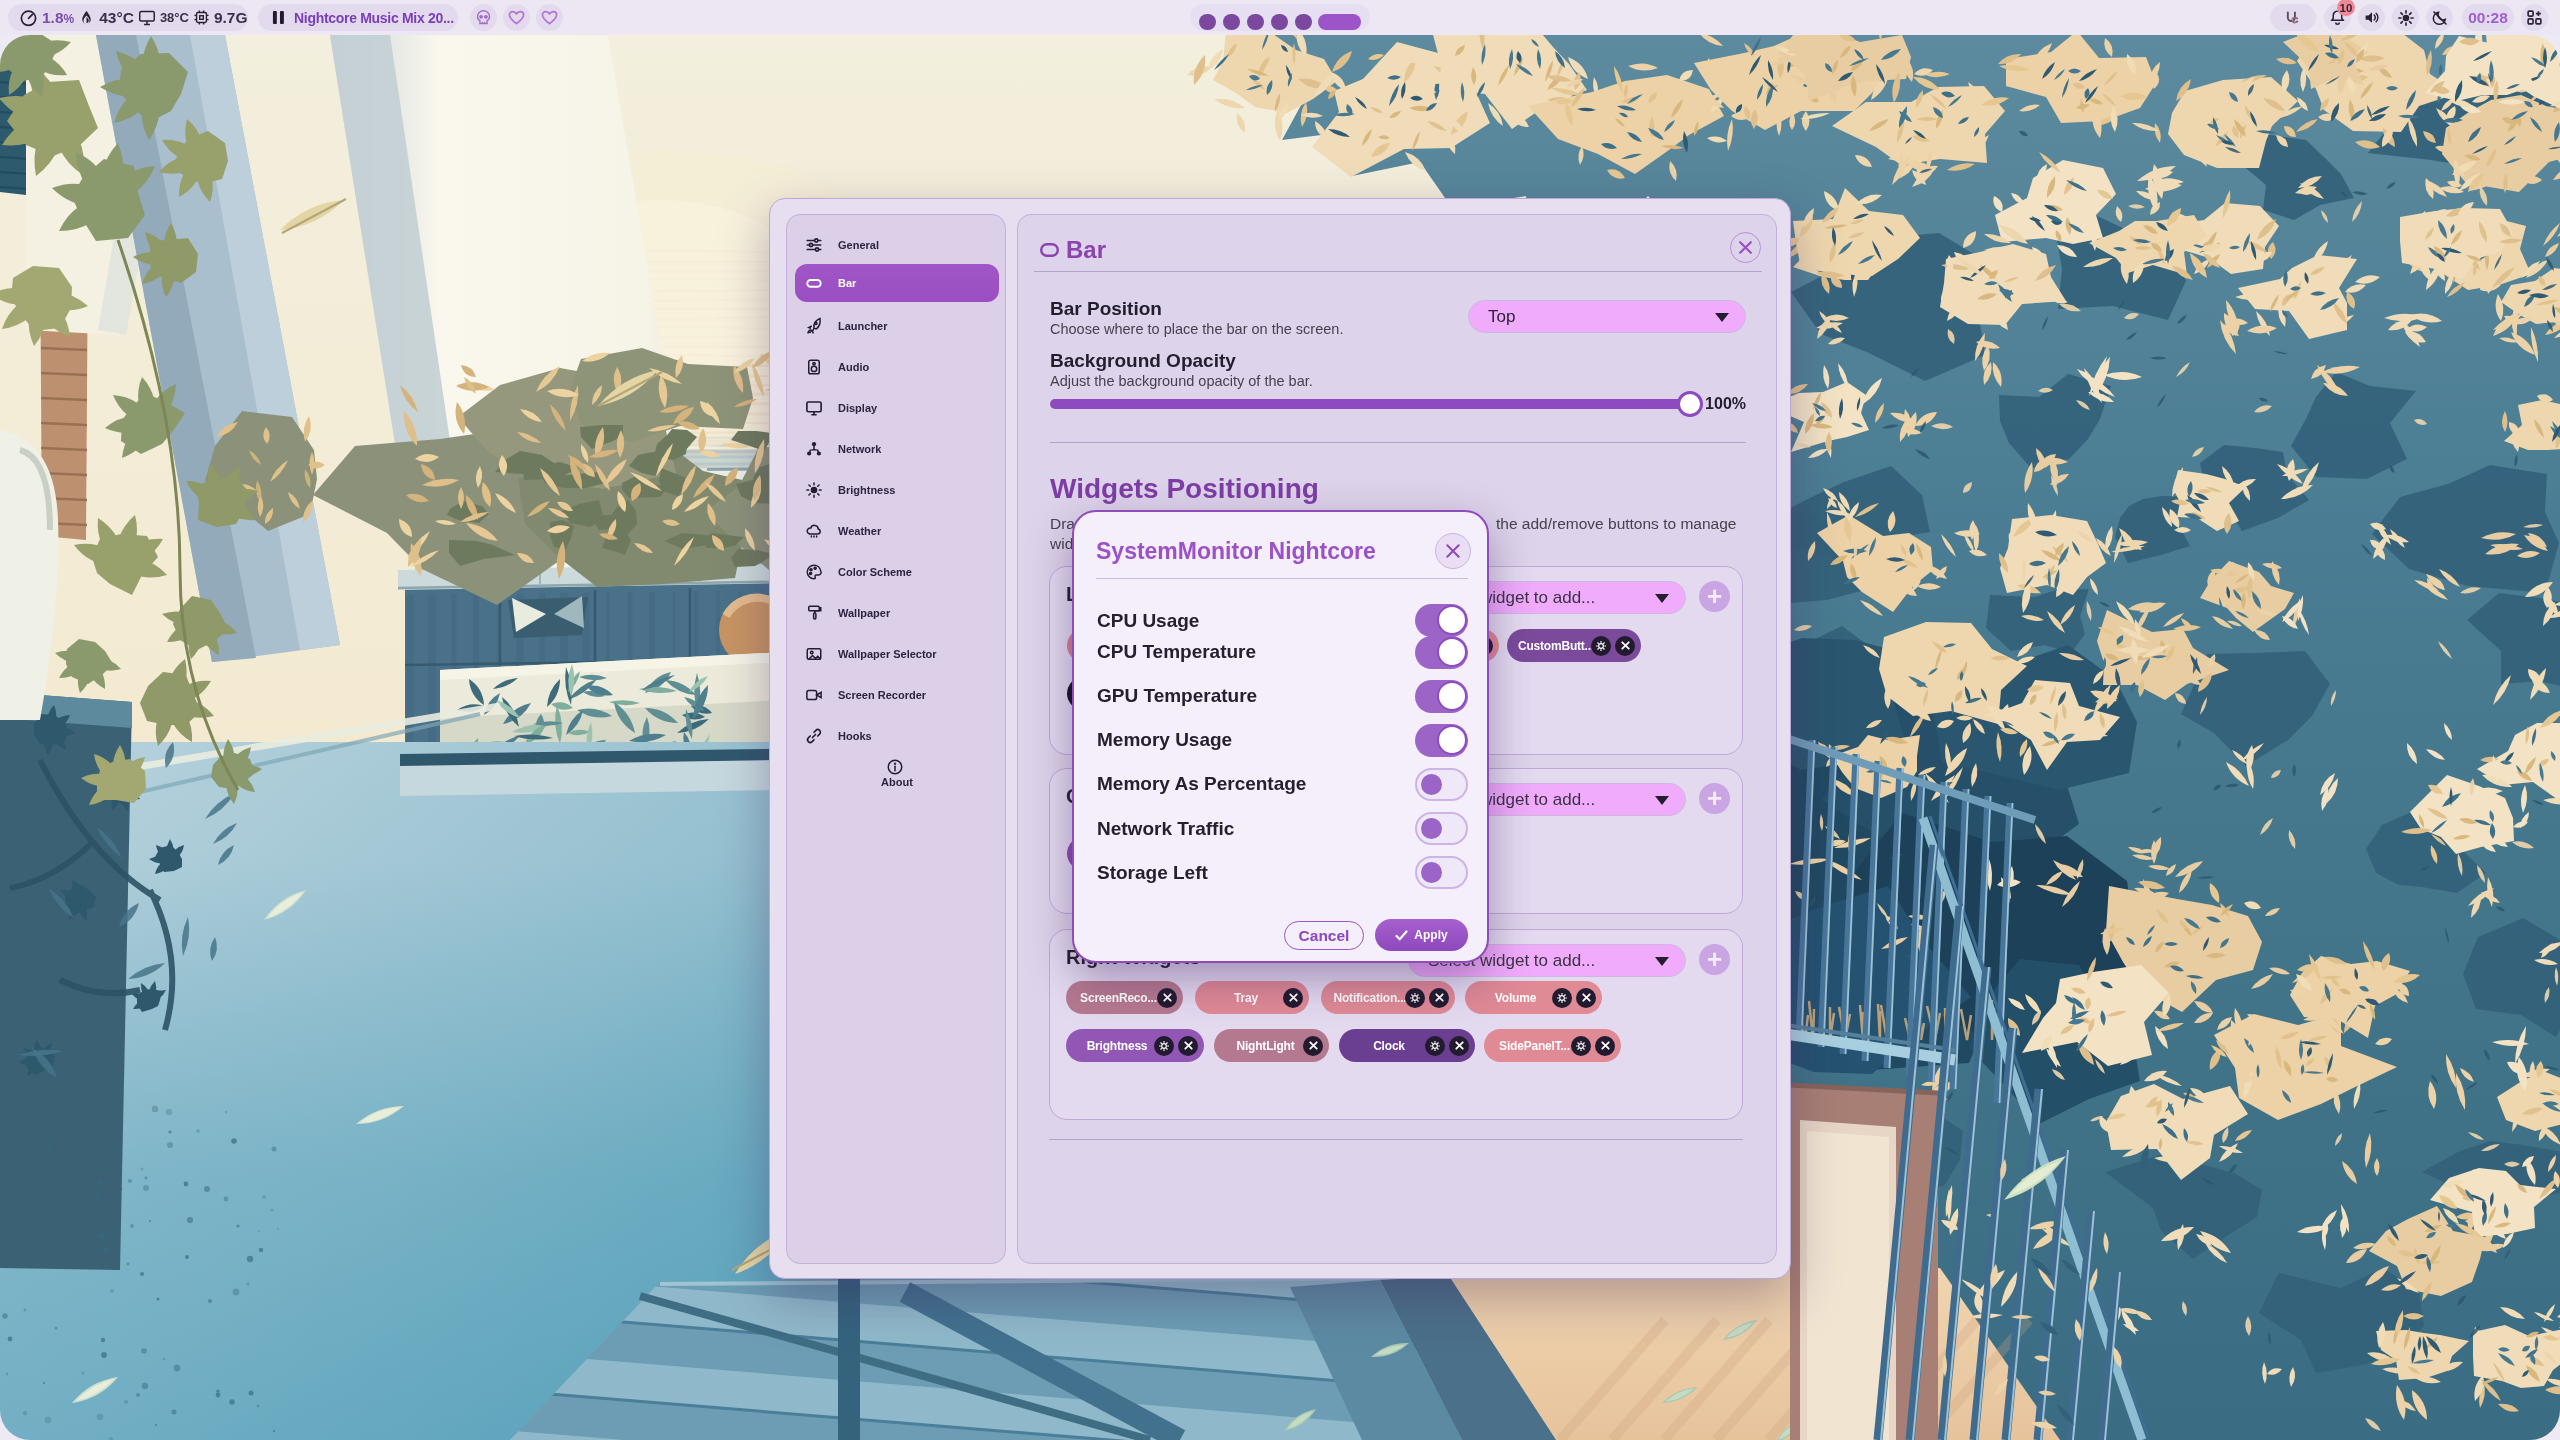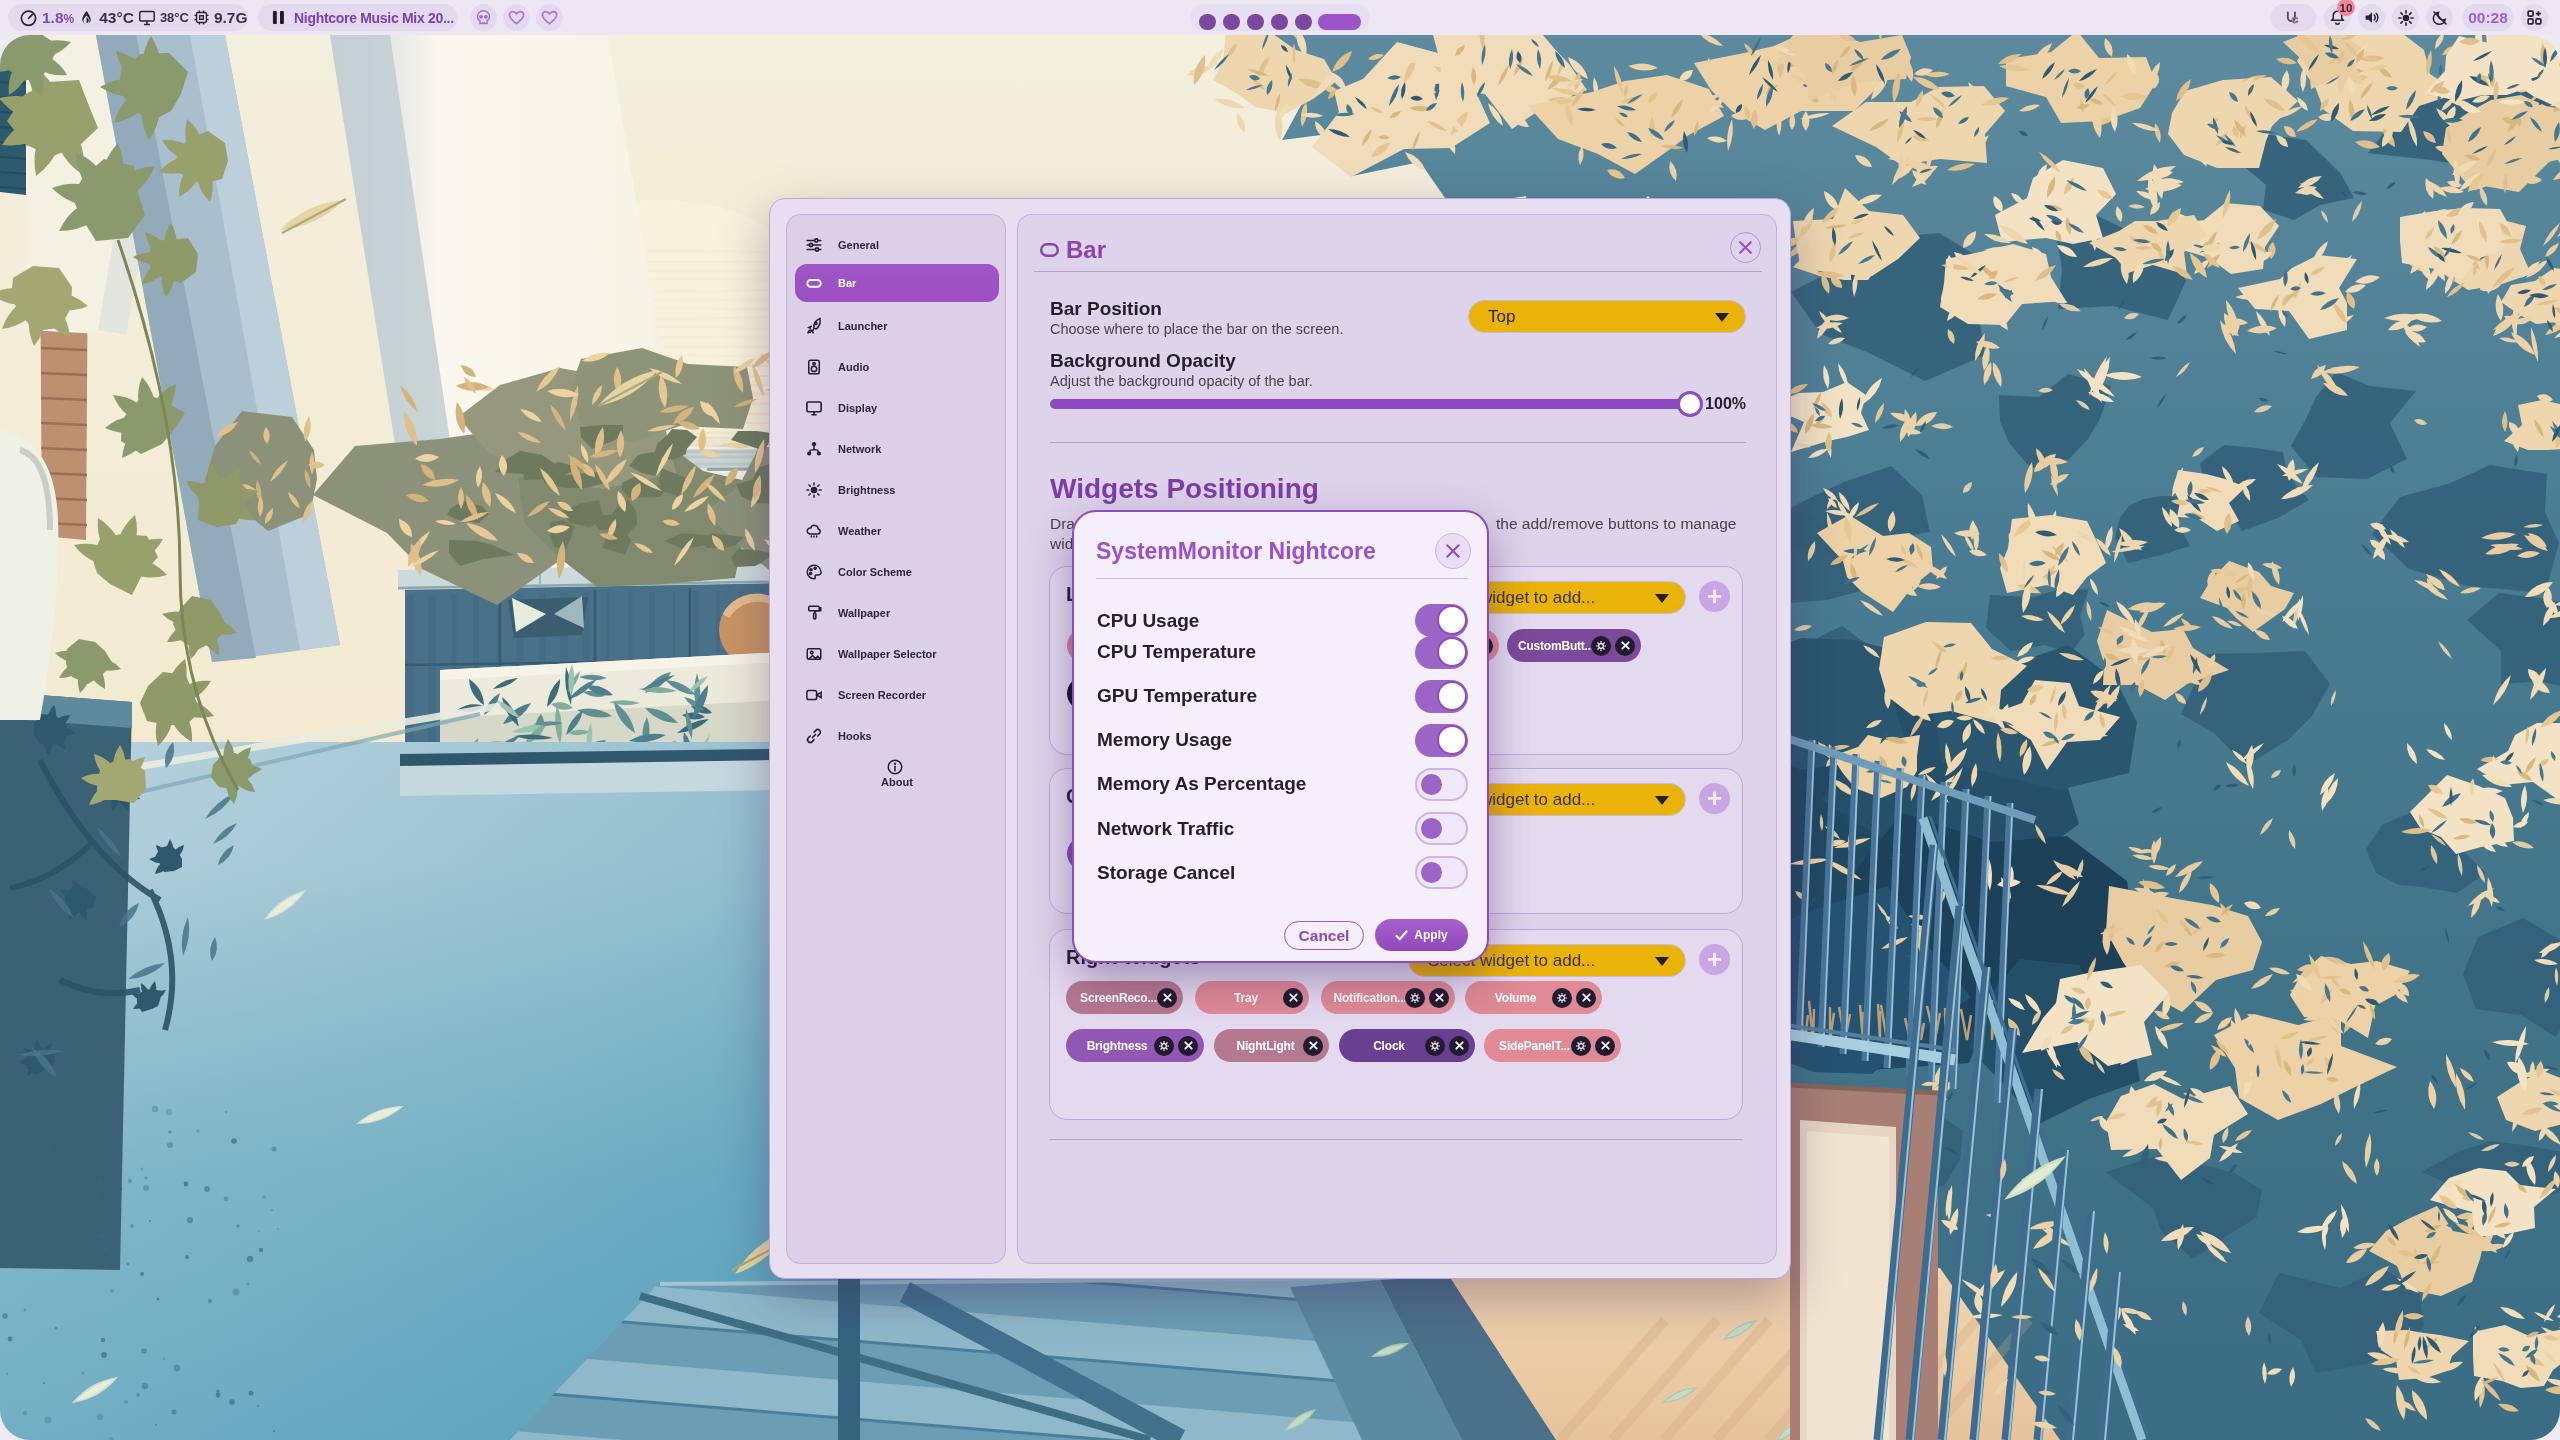--- a/index.html
+++ b/index.html
@@ -8,21 +8,21 @@
 .circ { position:absolute; top:4px; width:27px; height:27px; border-radius:50%; background:#e3daee; display:flex; align-items:center; justify-content:center; }
 #win { position:absolute; left:769px; top:198px; width:1022px; height:1081px; background:#e7dff0; border:1px solid #bca7d4; border-radius:16px; box-shadow:0 18px 50px rgba(60,35,90,0.35); z-index:20; }
 #sidebar { position:absolute; left:16px; top:15px; width:220px; height:1050px; background:#dbd0e8; border:1px solid #c4b0dc; border-radius:14px; }
 .sitem { position:absolute; left:8px; width:204px; height:38px; display:flex; align-items:center; color:#2e2440; font-size:11px; font-weight:bold; }
 .sitem svg { margin-left:10px; margin-right:15px; flex:0 0 auto; }
 .sel { background:linear-gradient(180deg,#a056c6,#9a4ec2); border-radius:12px; color:#ffffff; }
 #content { position:absolute; left:247px; top:15px; width:760px; height:1050px; background:#ddd3ea; border:1px solid #c4b0dc; border-radius:14px; }
 .divider { position:absolute; height:1px; background:#b4a3c9; }
 .h2 { position:absolute; font-size:19px; font-weight:bold; color:#241d2e; }
 .desc { position:absolute; font-size:14.5px; color:#49404f; }
-.drop { position:absolute; height:33px; background:#eab308; border:1px solid #ccb8df; border-radius:16.5px; display:flex; align-items:center; font-size:17px; color:#2a2433; }
+.drop { position:absolute; height:33px; background:#f0abfc; border:1px solid #ccb8df; border-radius:16.5px; display:flex; align-items:center; font-size:17px; color:#2a2433; }
 .caret { width:0; height:0; border-left:7px solid transparent; border-right:7px solid transparent; border-top:9px solid #241d2e; position:absolute; right:16px; top:12px; }
 .card { position:absolute; left:32px; width:694px; background:#e3daf0; border:1px solid #c0a9d9; border-radius:18px; }
 .cardL { position:absolute; left:16px; top:16px; font-size:20px; font-weight:bold; color:#241d2e; }
 .plus { position:absolute; width:31px; height:31px; border-radius:50%; background:#c9a5e3; color:#f4ecfa; font-size:26px; font-weight:bold; display:flex; align-items:center; justify-content:center; }
 .chip { position:absolute; height:33px; border-radius:16.5px; display:flex; align-items:center; color:#ffffff; font-size:12px; font-weight:bold; letter-spacing:-0.2px; }
 .cico { width:20px; height:20px; border-radius:50%; background:#221a2e; display:inline-flex; align-items:center; justify-content:center; flex:0 0 auto; }
 #modal { position:absolute; left:1072px; top:510px; width:417px; height:453px; background:#f5eefb; border:2px solid #8f4cba; border-radius:24px; box-shadow:0 16px 44px rgba(60,30,90,0.4); z-index:40; }
 .mrow { position:absolute; left:23px; width:371px; height:33px; display:flex; align-items:center; justify-content:space-between; }
 .mlabel { font-size:19px; font-weight:bold; color:#26202e; }
 .tog { position:relative; width:53px; height:33px; border-radius:16.5px; flex:0 0 auto; }
@@ -2861,19 +2861,19 @@
     </div>
     <div class="mrow" style="top:255.5px;">
       <span class="mlabel">Memory As Percentage</span>
       <div class="tog off"></div>
     </div>
     <div class="mrow" style="top:300px;">
       <span class="mlabel">Network Traffic</span>
       <div class="tog off"></div>
     </div>
     <div class="mrow" style="top:344px;">
-      <span class="mlabel">Storage Cancel</span>
+      <span class="mlabel">Storage Left</span>
       <div class="tog off"></div>
     </div>
     <div style="position:absolute;left:210px;top:409px;width:80px;height:29px;border-radius:15px;border:1.5px solid #9a55c4;display:flex;align-items:center;justify-content:center;font-size:15.5px;font-weight:bold;color:#8e46bb;">Cancel</div>
     <div style="position:absolute;left:301px;top:407px;width:93px;height:32px;border-radius:16px;background:linear-gradient(180deg,#a760cf,#8d48bb);display:flex;align-items:center;justify-content:center;gap:6px;font-size:12px;font-weight:bold;color:#ffffff;"><svg width="13" height="11" viewBox="0 0 13 11" fill="none" stroke="#ffffff" stroke-width="2.2" stroke-linecap="round">
         <path d="M1.5,6 L4.8,9.2 L11.5,1.5"></path>
       </svg>Apply</div>
   </div>
 </body></html>

